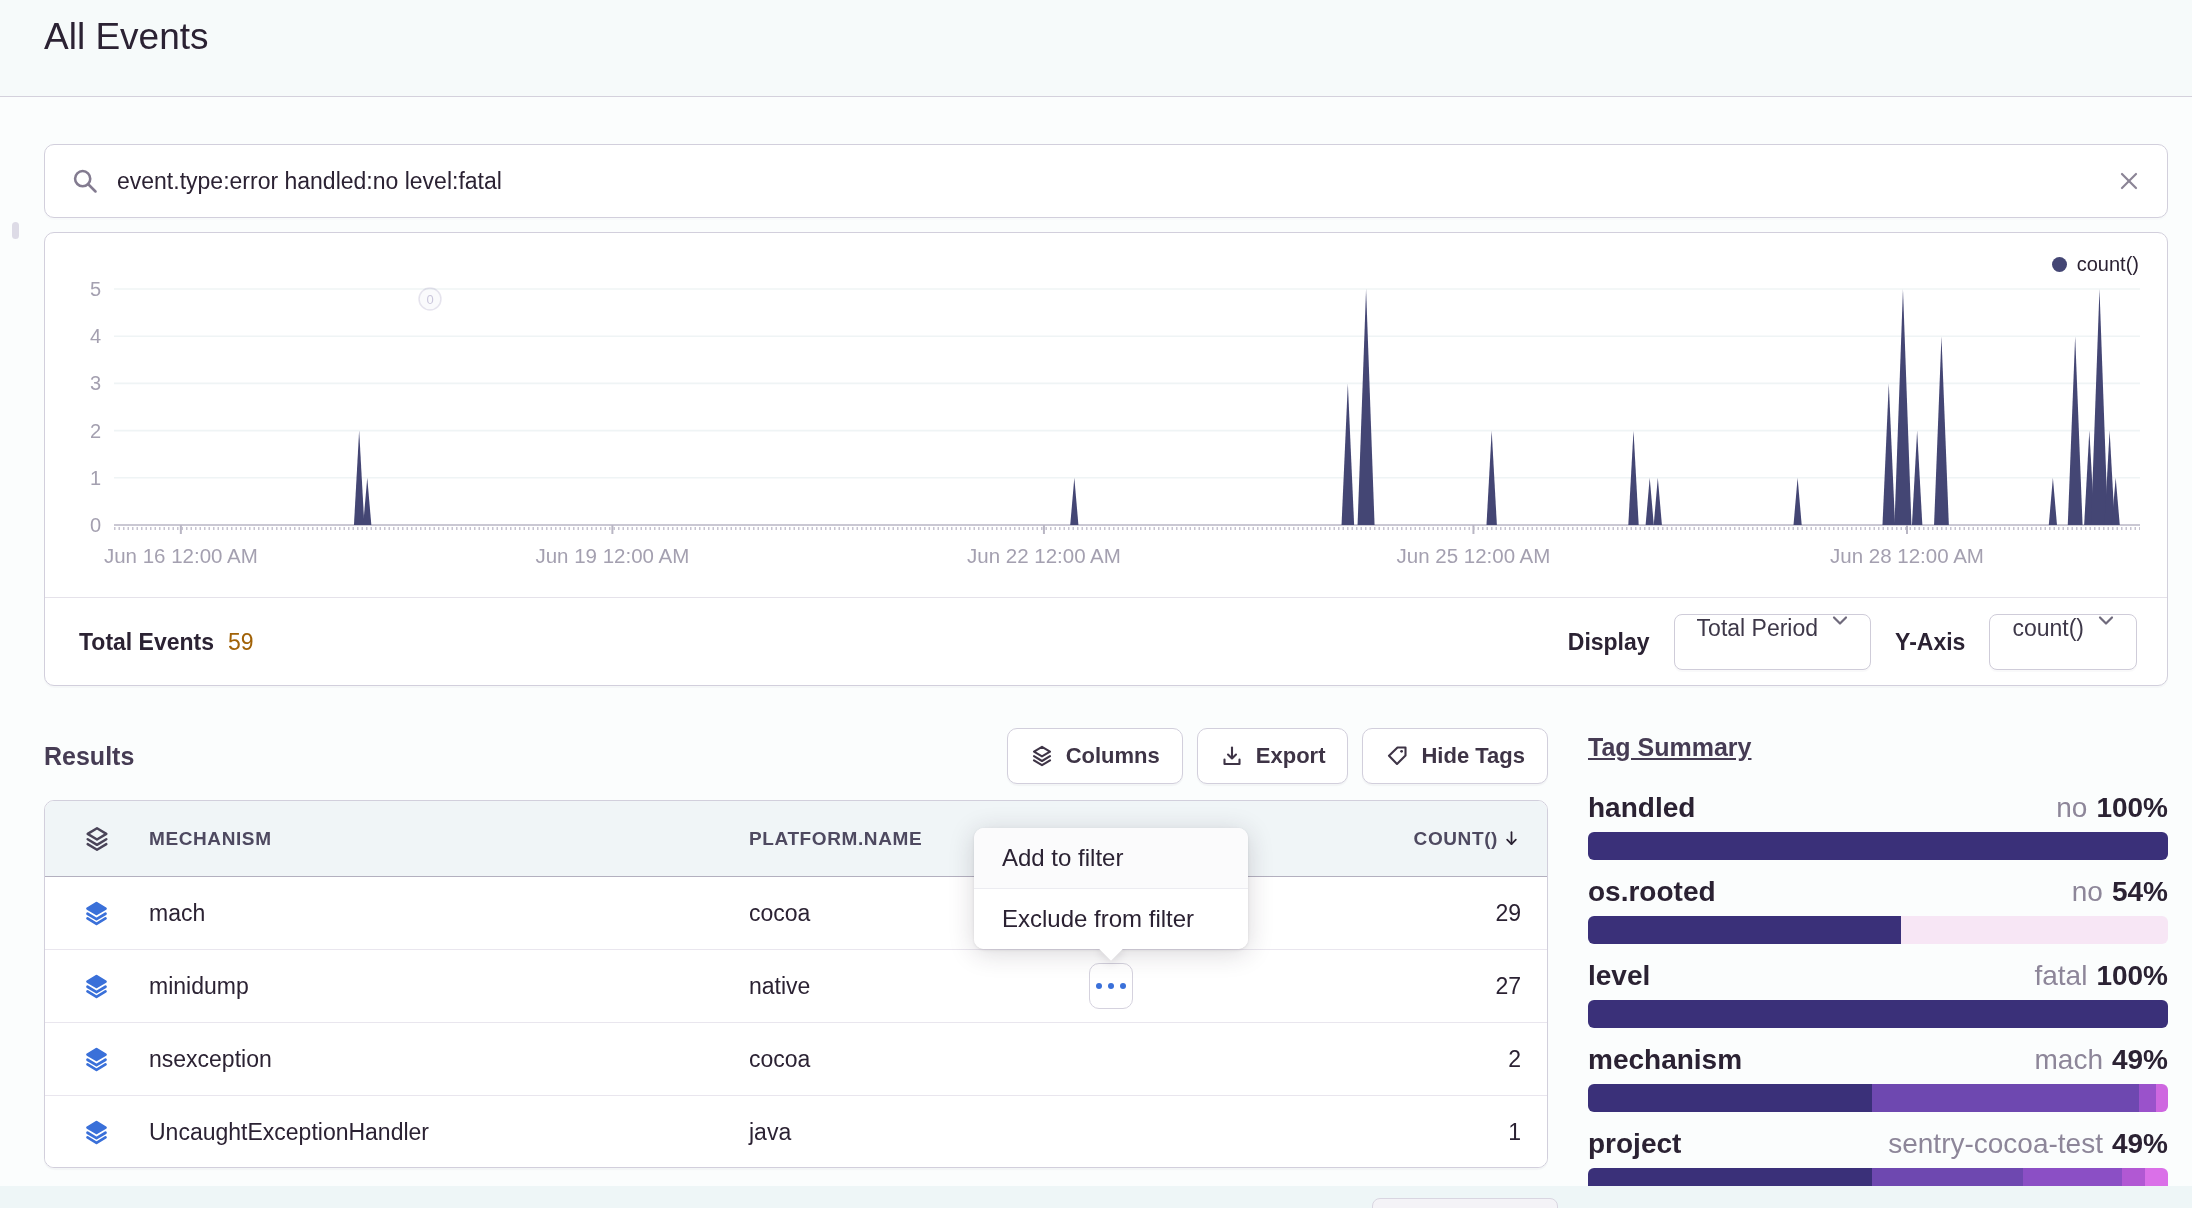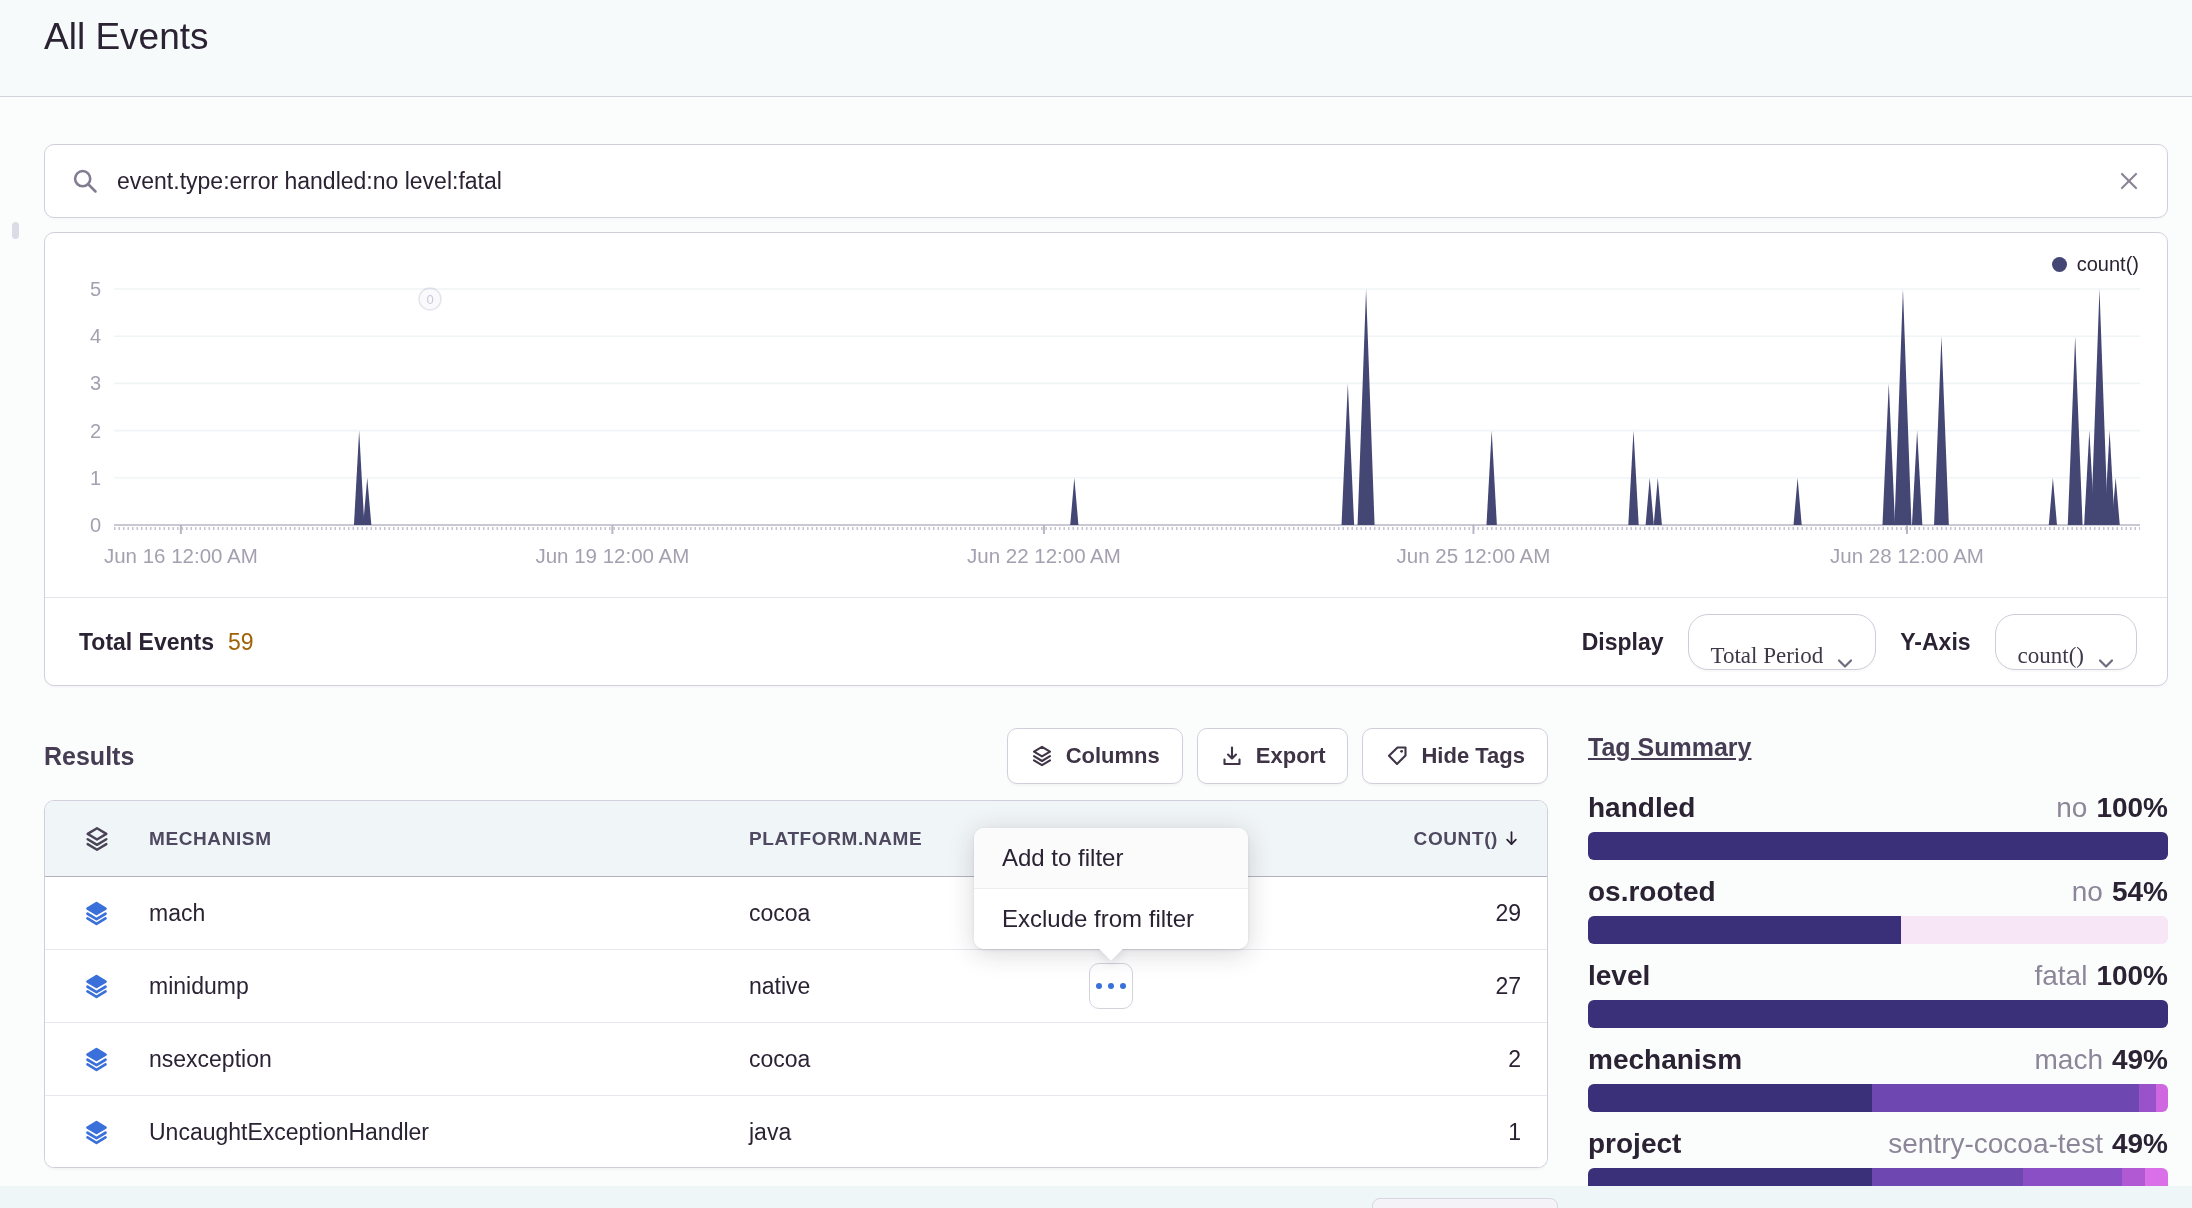--- a/index.html
+++ b/index.html
@@ -23,22 +23,22 @@
               box-shadow:0 2px 1px rgba(60,50,80,0.03);}
   .chart-area{position:relative;width:2122px;height:364px;}
   .legend{position:absolute;right:28px;top:20px;display:flex;align-items:center;gap:10px;
           font-size:20px;color:#2b2233;}
   .legend-dot{width:15px;height:15px;border-radius:50%;}
   .chart-footer{position:absolute;left:0;top:364px;width:2122px;height:89px;border-top:1px solid #e5e2ea;
                 display:flex;align-items:center;box-sizing:border-box;padding:0 30px 0 34px;}
   .tf-label{font-size:23px;font-weight:bold;color:#2b2233;}
   .tf-value{font-size:23px;color:#a16207;margin-left:14px;}
   .footer-right{margin-left:auto;display:flex;align-items:center;gap:24px;}
-  .sel-btn{display:flex;align-items:flex-end;gap:14px;height:56px;padding:0 22px;background:#fff;
-           border:1px solid #cfccd9;border-radius:20px;font-family:Liberation Serif, serif;font-size:23px;color:#3e3849;
+  .sel-btn{display:flex;align-items:flex-start;gap:14px;height:56px;padding:0 22px;background:#fff;
+           border:1px solid #cfccd9;border-radius:8px;font-family:Liberation Sans, sans-serif;font-size:23px;color:#3e3849;
            cursor:pointer;box-shadow:0 2px 1px rgba(60,50,80,0.03);}
   
   .results-bar{position:absolute;left:44px;top:716px;width:1504px;height:80px;display:flex;
                align-items:center;}
   .section-h{font-size:25px;font-weight:bold;color:#463c54;}
   .toolbar{margin-left:auto;display:flex;gap:14px;}
   .btn{display:flex;align-items:center;gap:12px;height:56px;padding:0 22px;background:#fff;
        border:1px solid #d2cfdc;border-radius:10px;font-family:inherit;font-size:22px;font-weight:bold;
        color:#3e3446;cursor:pointer;box-shadow:0 2px 1px rgba(60,50,80,0.04);}
   

